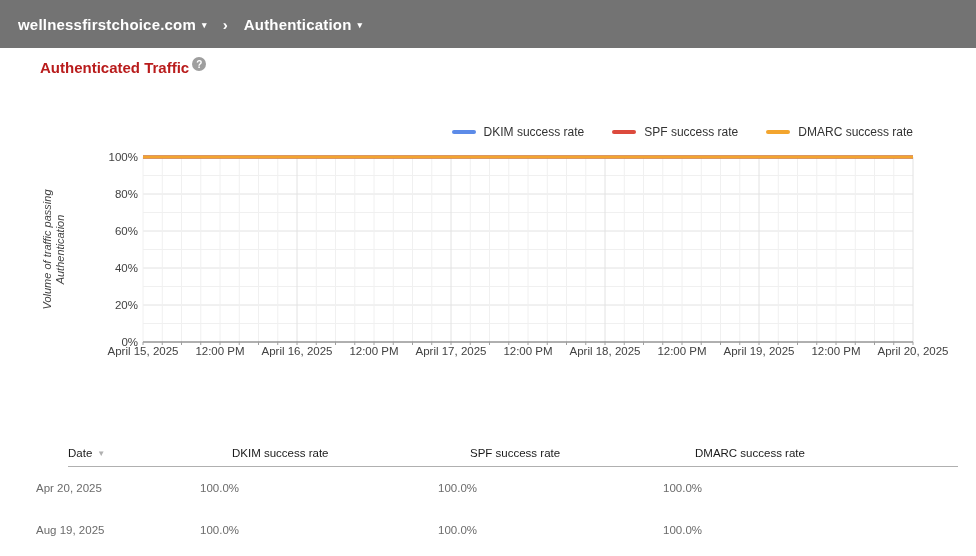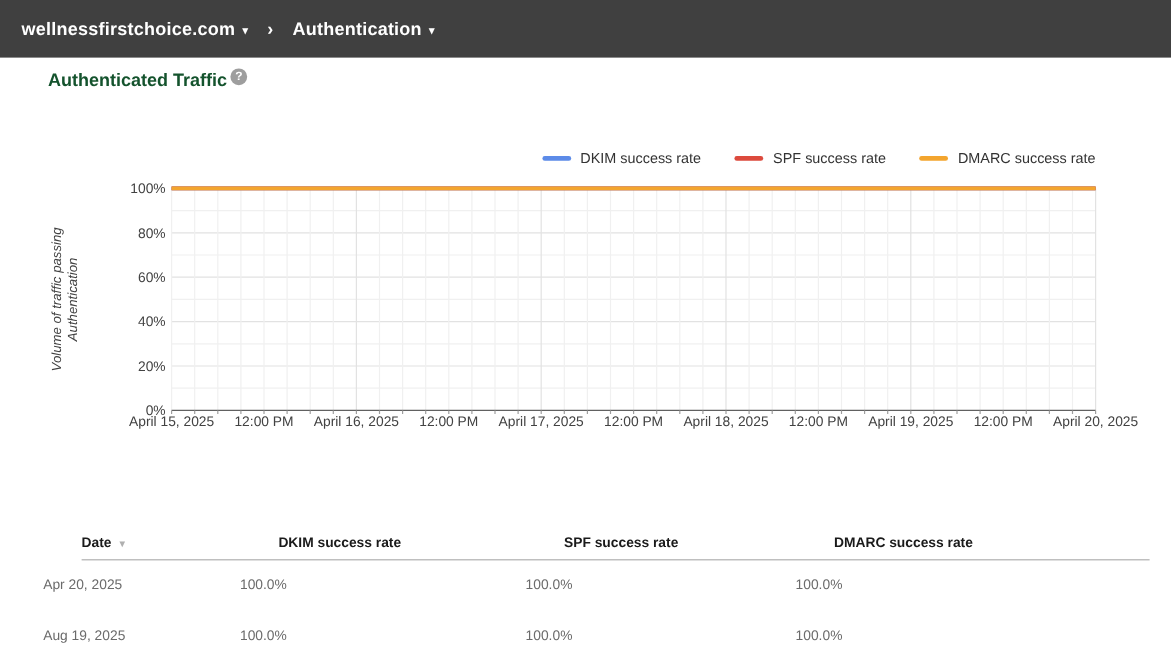--- a/index.html
+++ b/index.html
@@ -2,48 +2,48 @@
 <html><head>
 <meta charset="utf-8">
 <style>
   * { margin:0; padding:0; box-sizing:border-box; }
   html,body { width:976px; height:556px; background:#ffffff; overflow:hidden;
               font-family:"Liberation Sans", sans-serif; }
   body { position:relative; }
 
   
   .topbar { position:absolute; left:0; top:0; width:976px; height:48px;
-            background:#404040; display:flex; align-items:center; padding-left:12px; }
+            background:#737373; display:flex; align-items:center; padding-left:12px; }
   .nav-item { display:flex; align-items:center; color:#ffffff; font-size:15px;
               font-weight:600; letter-spacing:.2px; cursor:pointer; padding:4px 6px; }
   .nav-caret { font-size:9px; margin-left:6px; margin-top:2px; color:#ffffff; }
   .nav-sep { color:#ffffff; font-size:15px; font-weight:700; margin:0 10px; }
 
   
   .title-row { position:absolute; left:40px; top:59px; display:flex; align-items:flex-start; }
-  .page-title { font-size:15px; font-weight:700; color:#14532d; }
+  .page-title { font-size:15px; font-weight:700; color:#b91c1c; }
   .help-icon { width:14px; height:14px; border-radius:50%; background:#9e9e9e; color:#ffffff;
                font-size:10px; font-weight:700; display:inline-flex; align-items:center;
                justify-content:center; margin-left:3px; margin-top:-2px; cursor:pointer; }
 
   
   .legend { position:absolute; top:125px; right:63px; display:flex; align-items:center; }
   .legend-item { display:flex; align-items:center; margin-left:28px; font-size:12px; color:#333333; }
   .legend-swatch { width:24px; height:4px; border-radius:2px; margin-right:8px; display:inline-block; }
 
   
   .chart-svg { position:absolute; left:0; top:140px; }
   .ytick, .xtick { font-size:11.5px; fill:#424242; }
   .yaxis-title { font-size:11px; font-style:italic; fill:#424242; }
 
   
   .table { position:absolute; left:0; top:440px; width:976px; font-size:11.5px; }
   .thead { display:grid; grid-template-columns:164px 238px 225px 1fr;
            padding-left:68px; height:26px; align-items:center; }
-  .th { font-weight:700; color:#1a1a1a; display:flex; align-items:center; }
+  .th { font-weight:400; color:#1a1a1a; display:flex; align-items:center; }
   .sort-icon { font-size:8px; color:#b0b0b0; margin-left:5px; }
   .thead-divider { height:1px; background:#b0b0b0; margin-left:68px; width:890px; }
   .trow { display:grid; grid-template-columns:164px 238px 225px 1fr;
           padding-left:36px; height:42px; align-items:center; color:#6b6b6b; }
 </style>
 </head>
 <body>
 
 <div class="topbar">
   <div class="nav-item">

